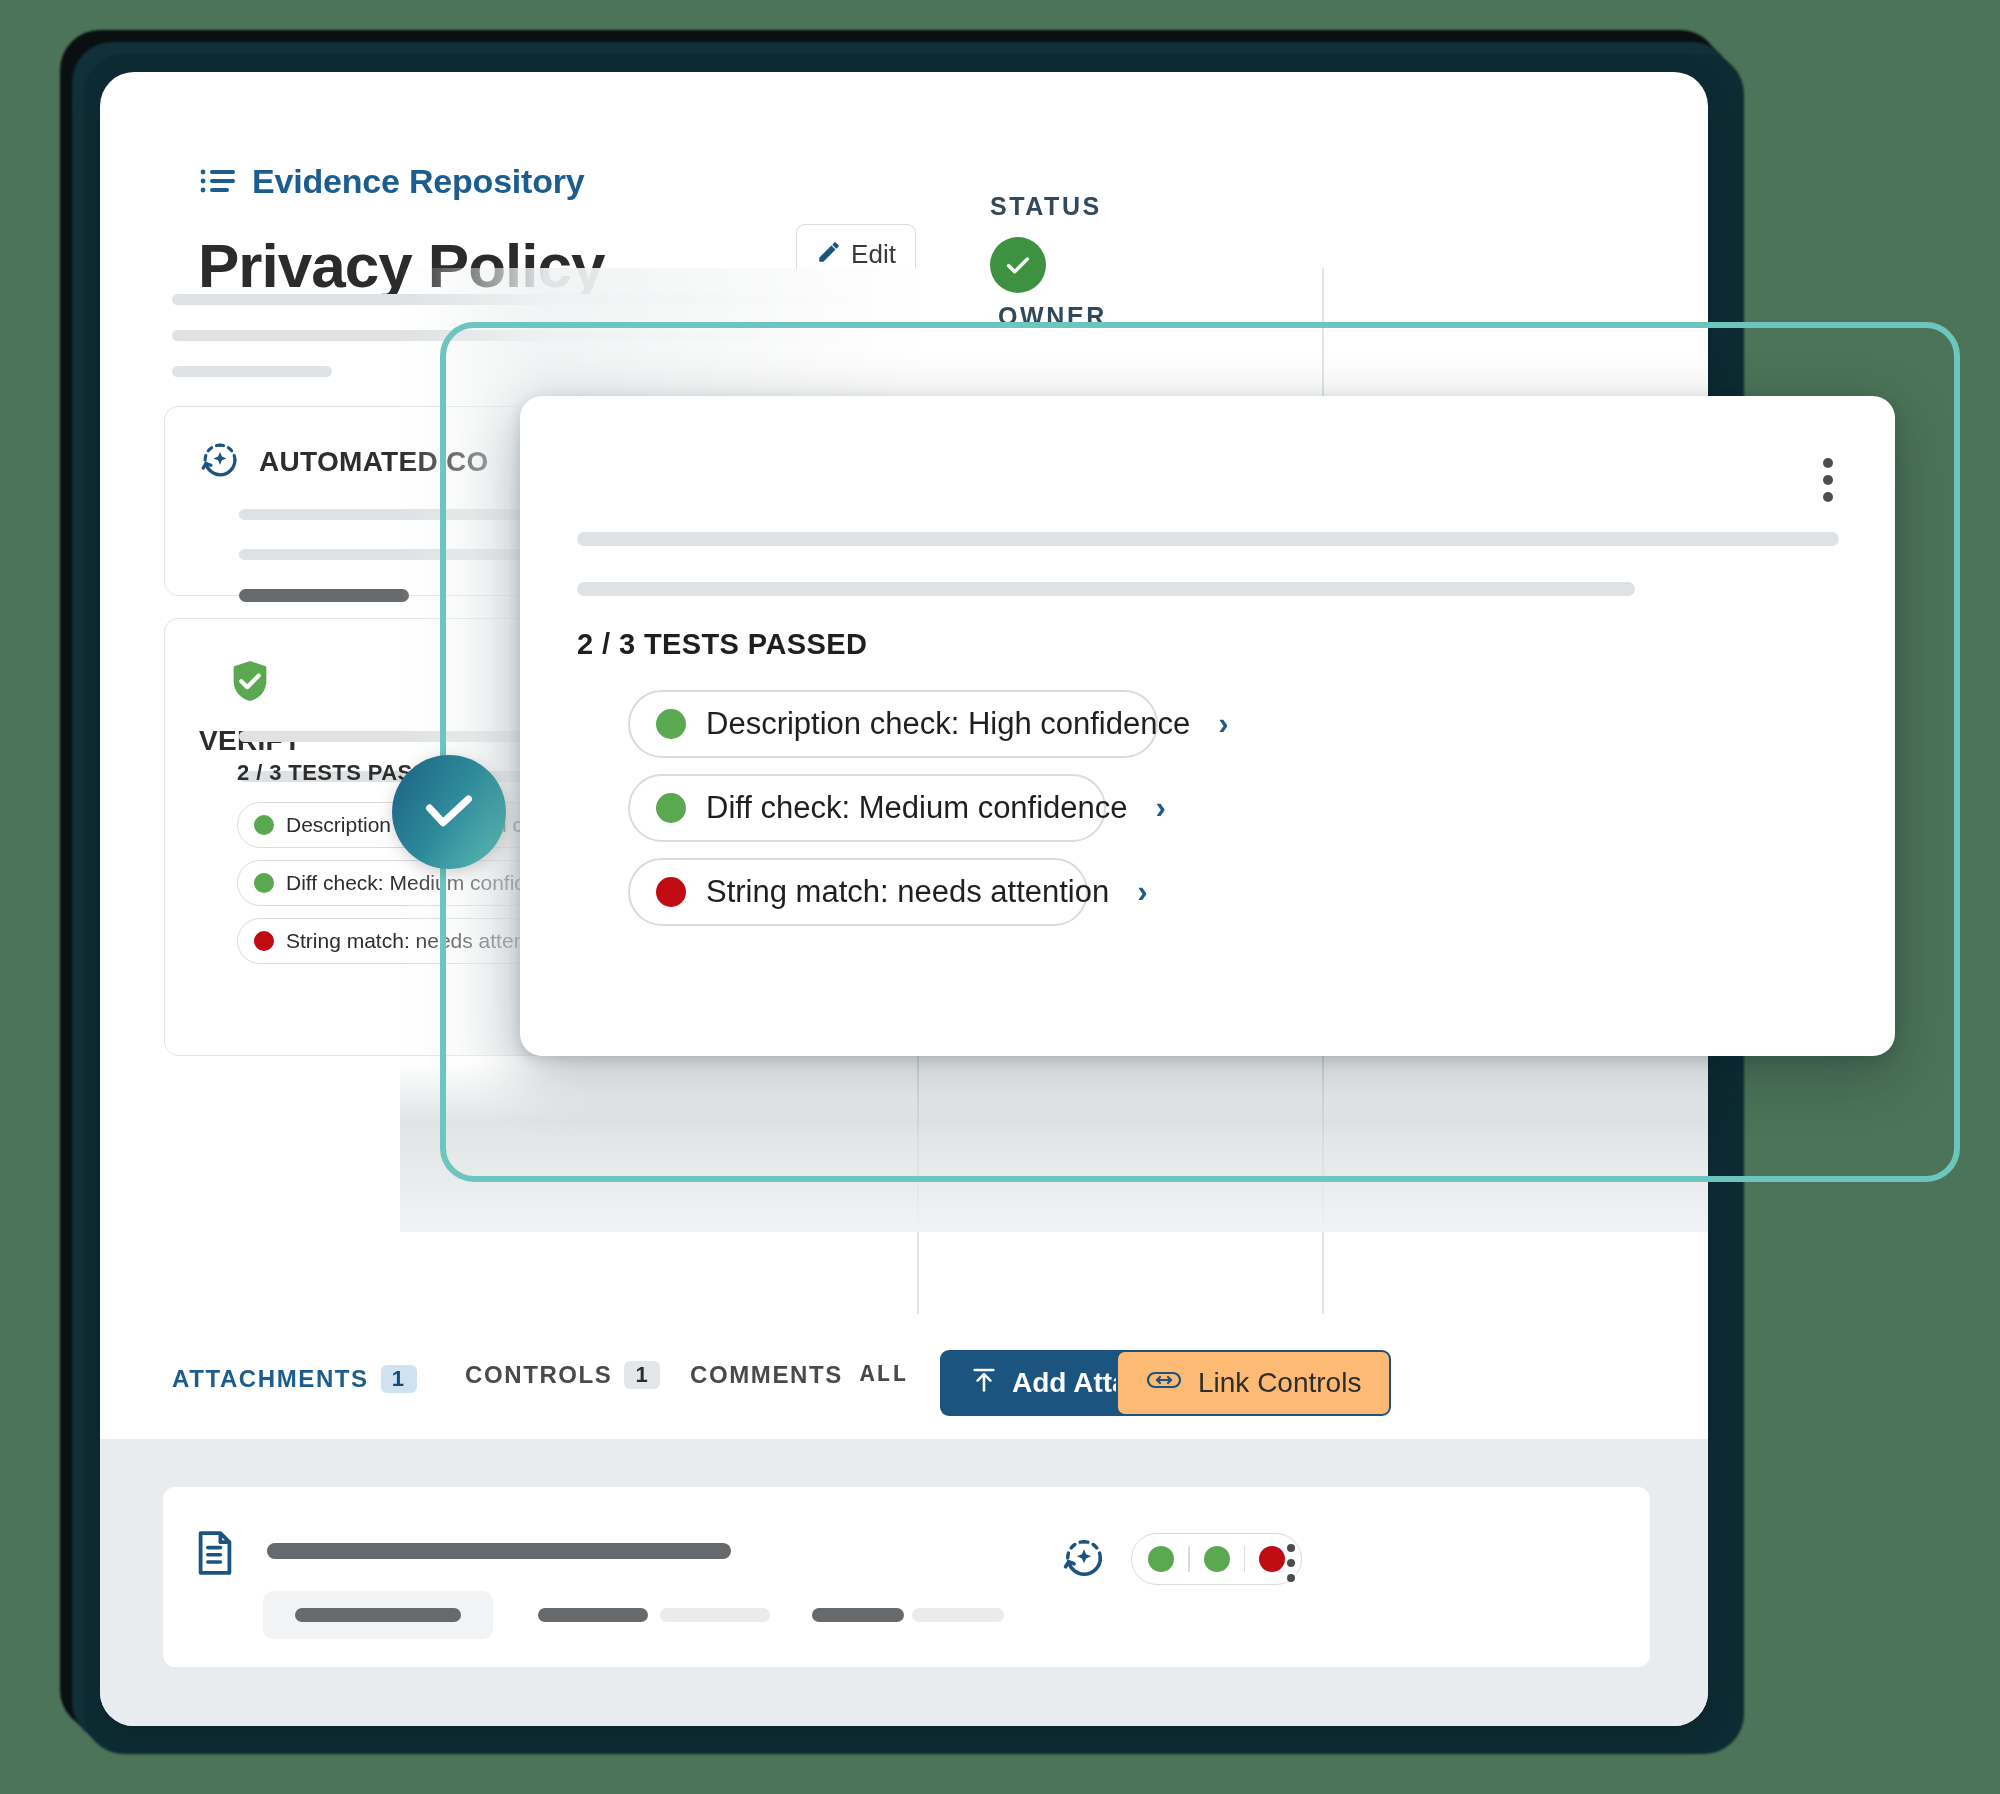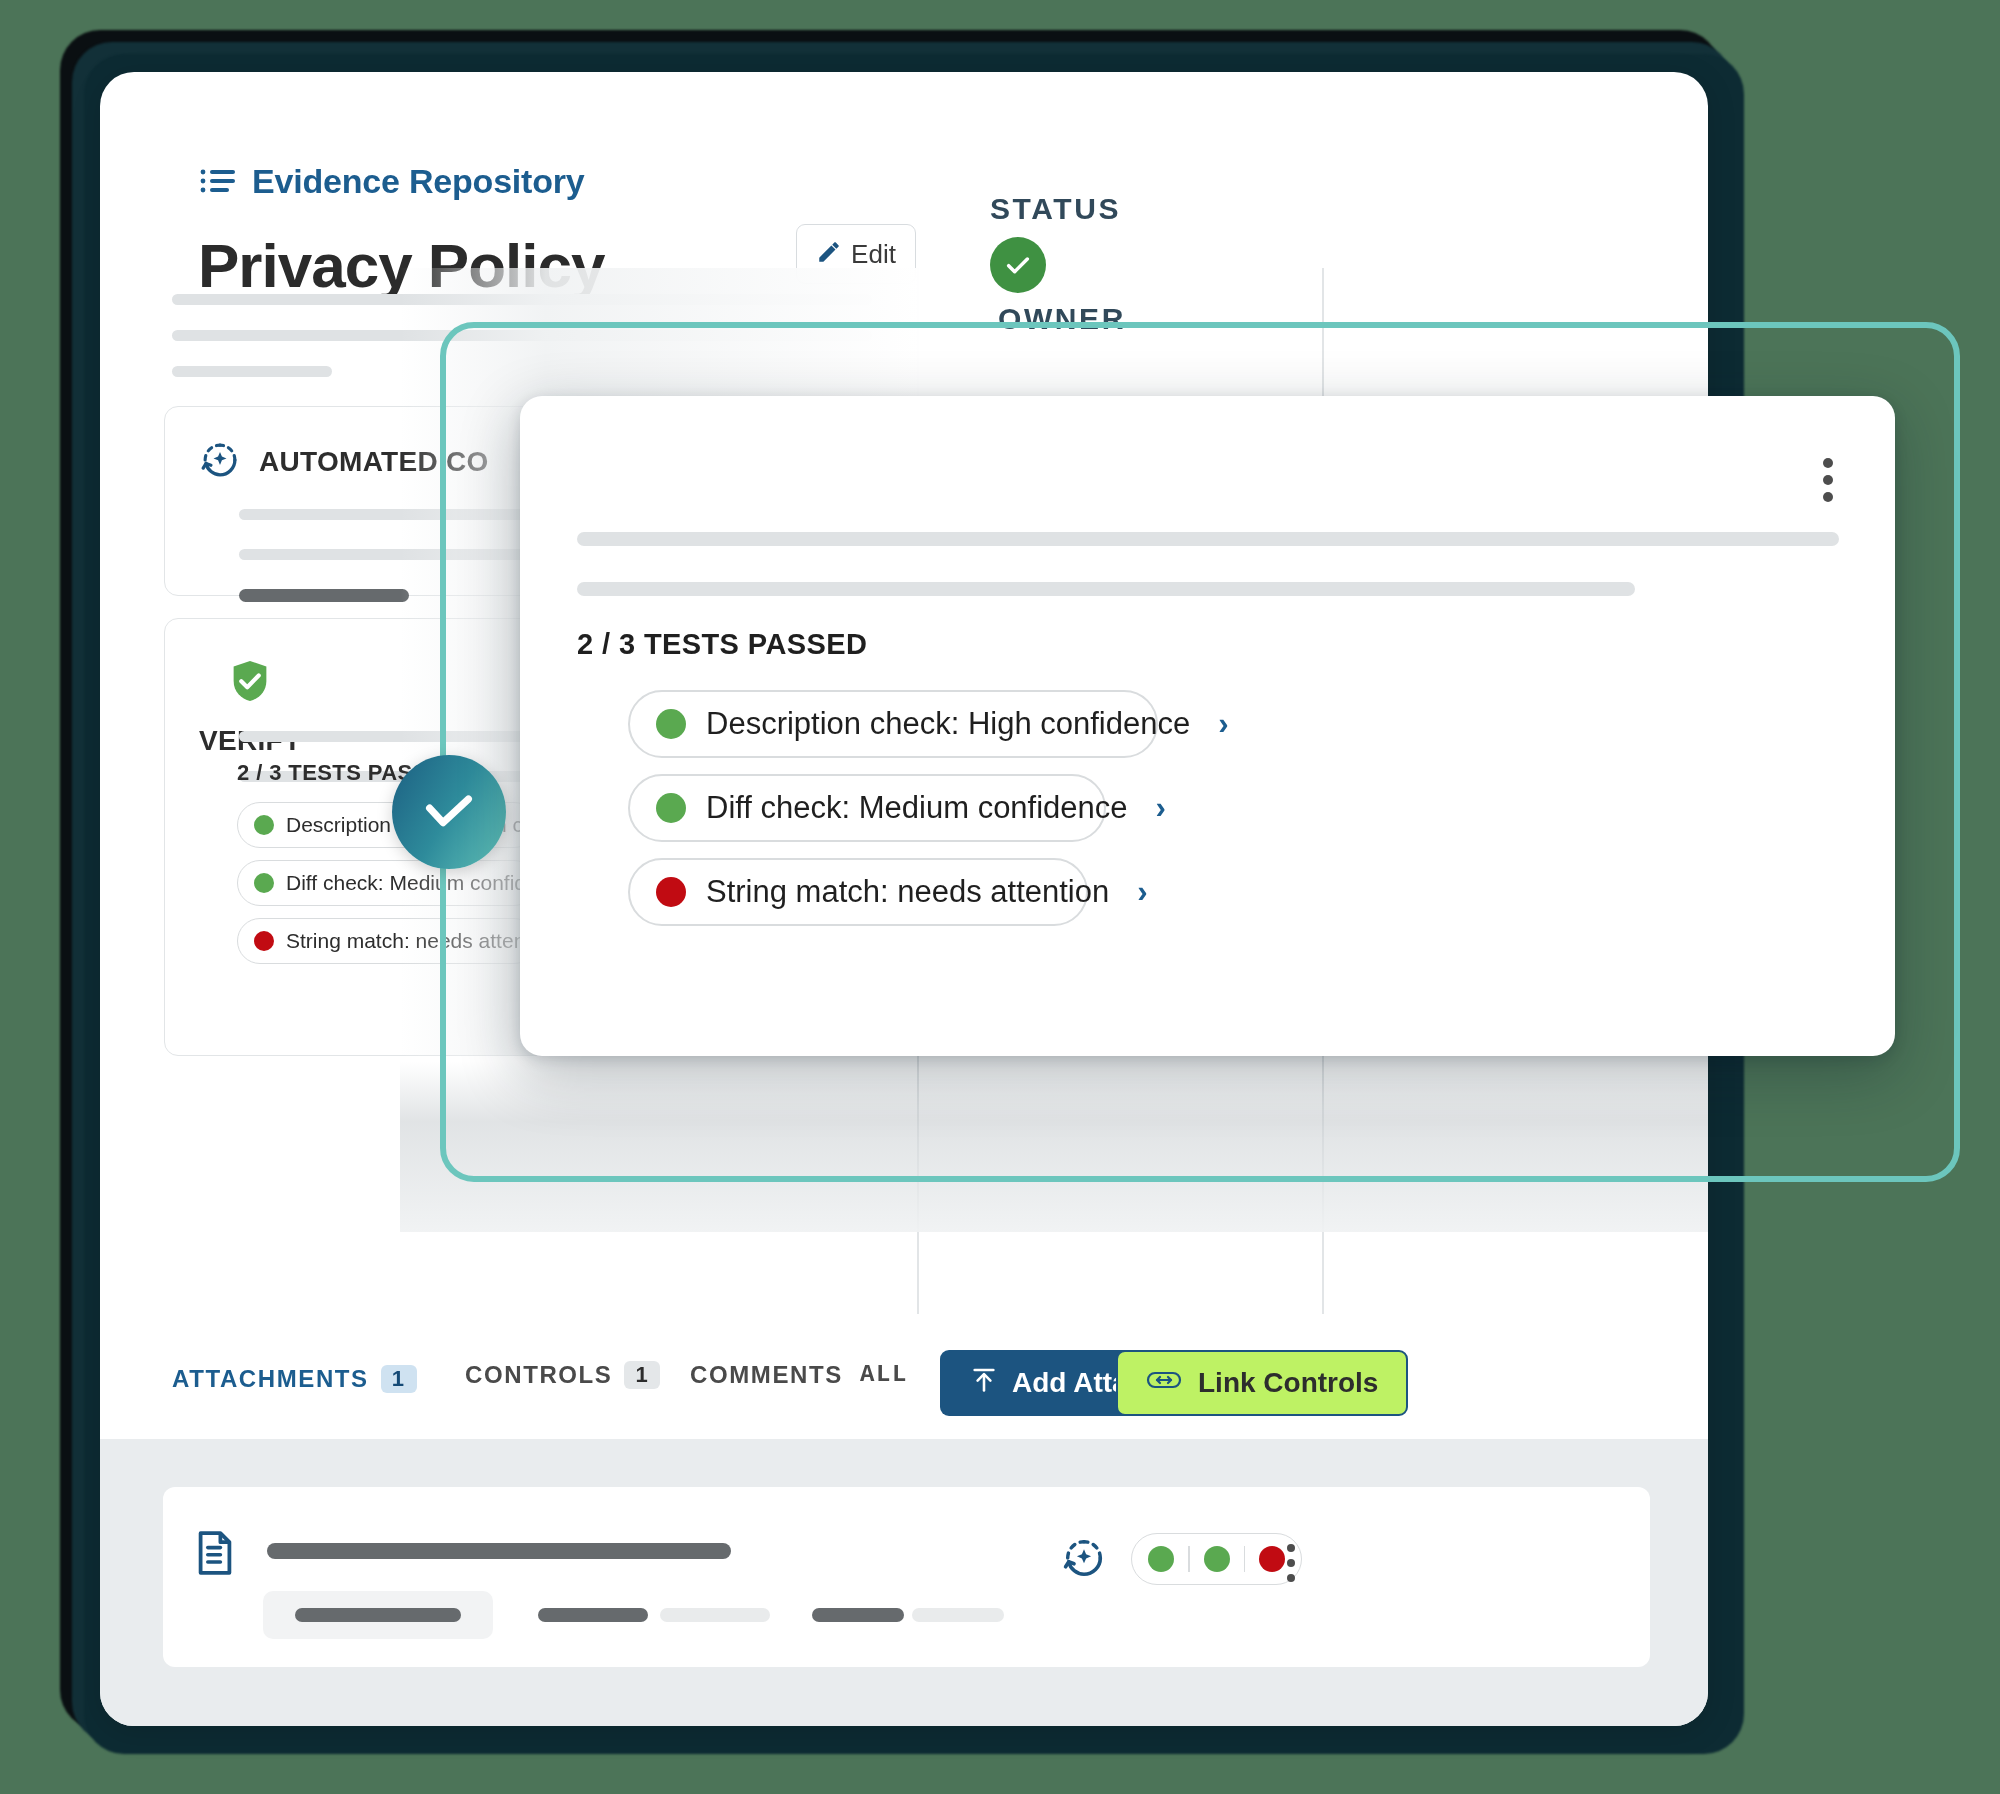--- a/index.html
+++ b/index.html
@@ -97,21 +97,21 @@
   .edit-btn-label { font-size: 26px; color: #3a3a3a; }
 
   
   .meta-col {
     position: absolute;
     left: 890px;
     top: 0;
     width: 620px;
   }
   .meta-label {
-    font-size: 30px;
+    font-size: 25px;
     font-weight: bold;
     letter-spacing: 2.6px;
     color: #31495a;
   }
   .status-label { position: absolute; left: 0; top: 120px; }
   .owner-label  { position: absolute; left: 8px; top: 230px; }
   .status-dot {
     position: absolute;
     left: 0px;
     top: 165px;
@@ -199,23 +199,23 @@
     position:absolute; left:840px; top:1278px;
     height:66px; padding: 0 30px;
     background:#1c5480; border-radius:9px;
     display:flex; align-items:center; justify-content:center; gap:14px;
     color:#fff; font-size:28px; font-weight:bold;
     cursor:pointer; box-sizing:border-box;
   }
   .btn-outline {
     position:absolute; left:1016px; top:1278px;
     height:66px; padding: 0 28px;
-    background:#bef264; border:2px solid #1c5480; border-radius:9px;
+    background:#fdba74; border:2px solid #1c5480; border-radius:9px;
     display:flex; align-items:center; justify-content:flex-start; gap:16px;
-    color:#2d2d2d; font-size:28px; font-weight:bold;
+    color:#2d2d2d; font-size:28px; font-weight:normal;
     cursor:pointer; box-sizing:border-box;
   }
 
   
   .footer-strip {
     position:absolute; left:0; top:1367px;
     width:100%; height:288px;
     background:#e9ecee;
   }
   .attach-row {

